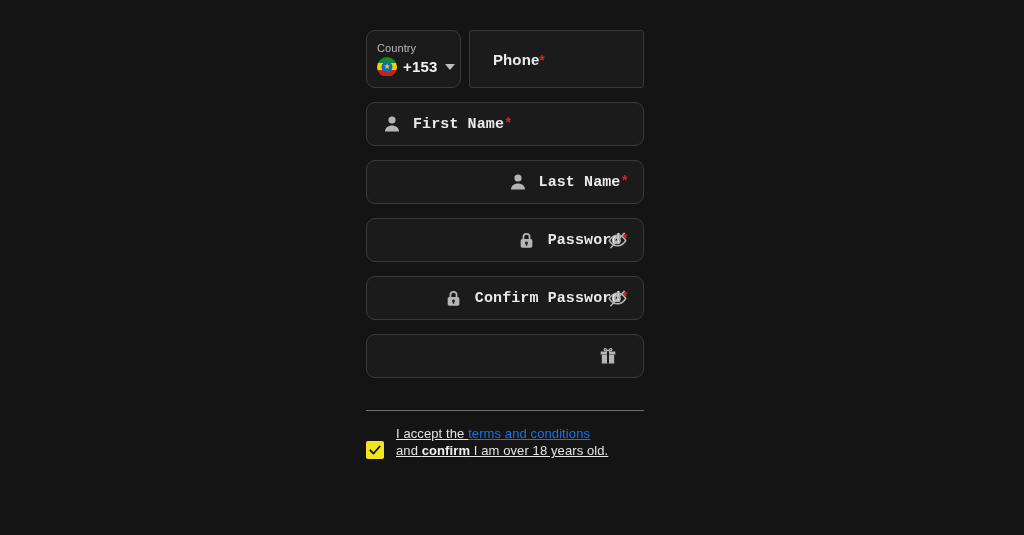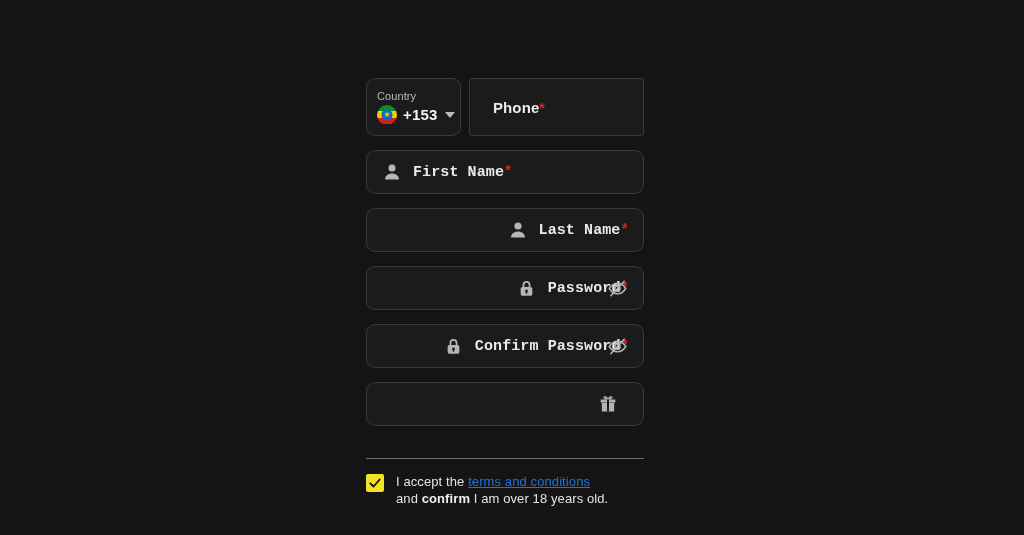--- a/index.html
+++ b/index.html
@@ -93,21 +93,21 @@
     box-sizing: border-box;
     flex: 1;
     height: 58px;
     background: #1b1b1b;
     border: 1px solid #3a3a3a;
     border-radius: 3px;
     display: flex;
     align-items: center;
     padding: 0 23px;
   }
-  .phone-row-wrap { margin-bottom: 14px; margin-top: 48px; }
+  .phone-row-wrap { margin-bottom: 14px; }
 
   
   .ph {
     font-size: 15px;
     font-weight: bold;
     color: #eaeaea;
     letter-spacing: .1px;
     white-space: nowrap;
   }
   .req {
@@ -171,22 +171,23 @@
   .divider {
     margin-top: 32px;
     height: 1px;
     background: #6f6f6a;
     width: 100%;
   }
 
   
   .terms {
     display: flex;
-    align-items: flex-start;
+    align-items: flex-end;
     margin-top: 14px;
+    text-decoration: underline;
   }
   .checkbox {
     width: 18px;
     height: 18px;
     background: #f2e420;
     border-radius: 2px;
     flex: 0 0 18px;
     margin-right: 12px;
     margin-top: 1px;
     display: flex;

